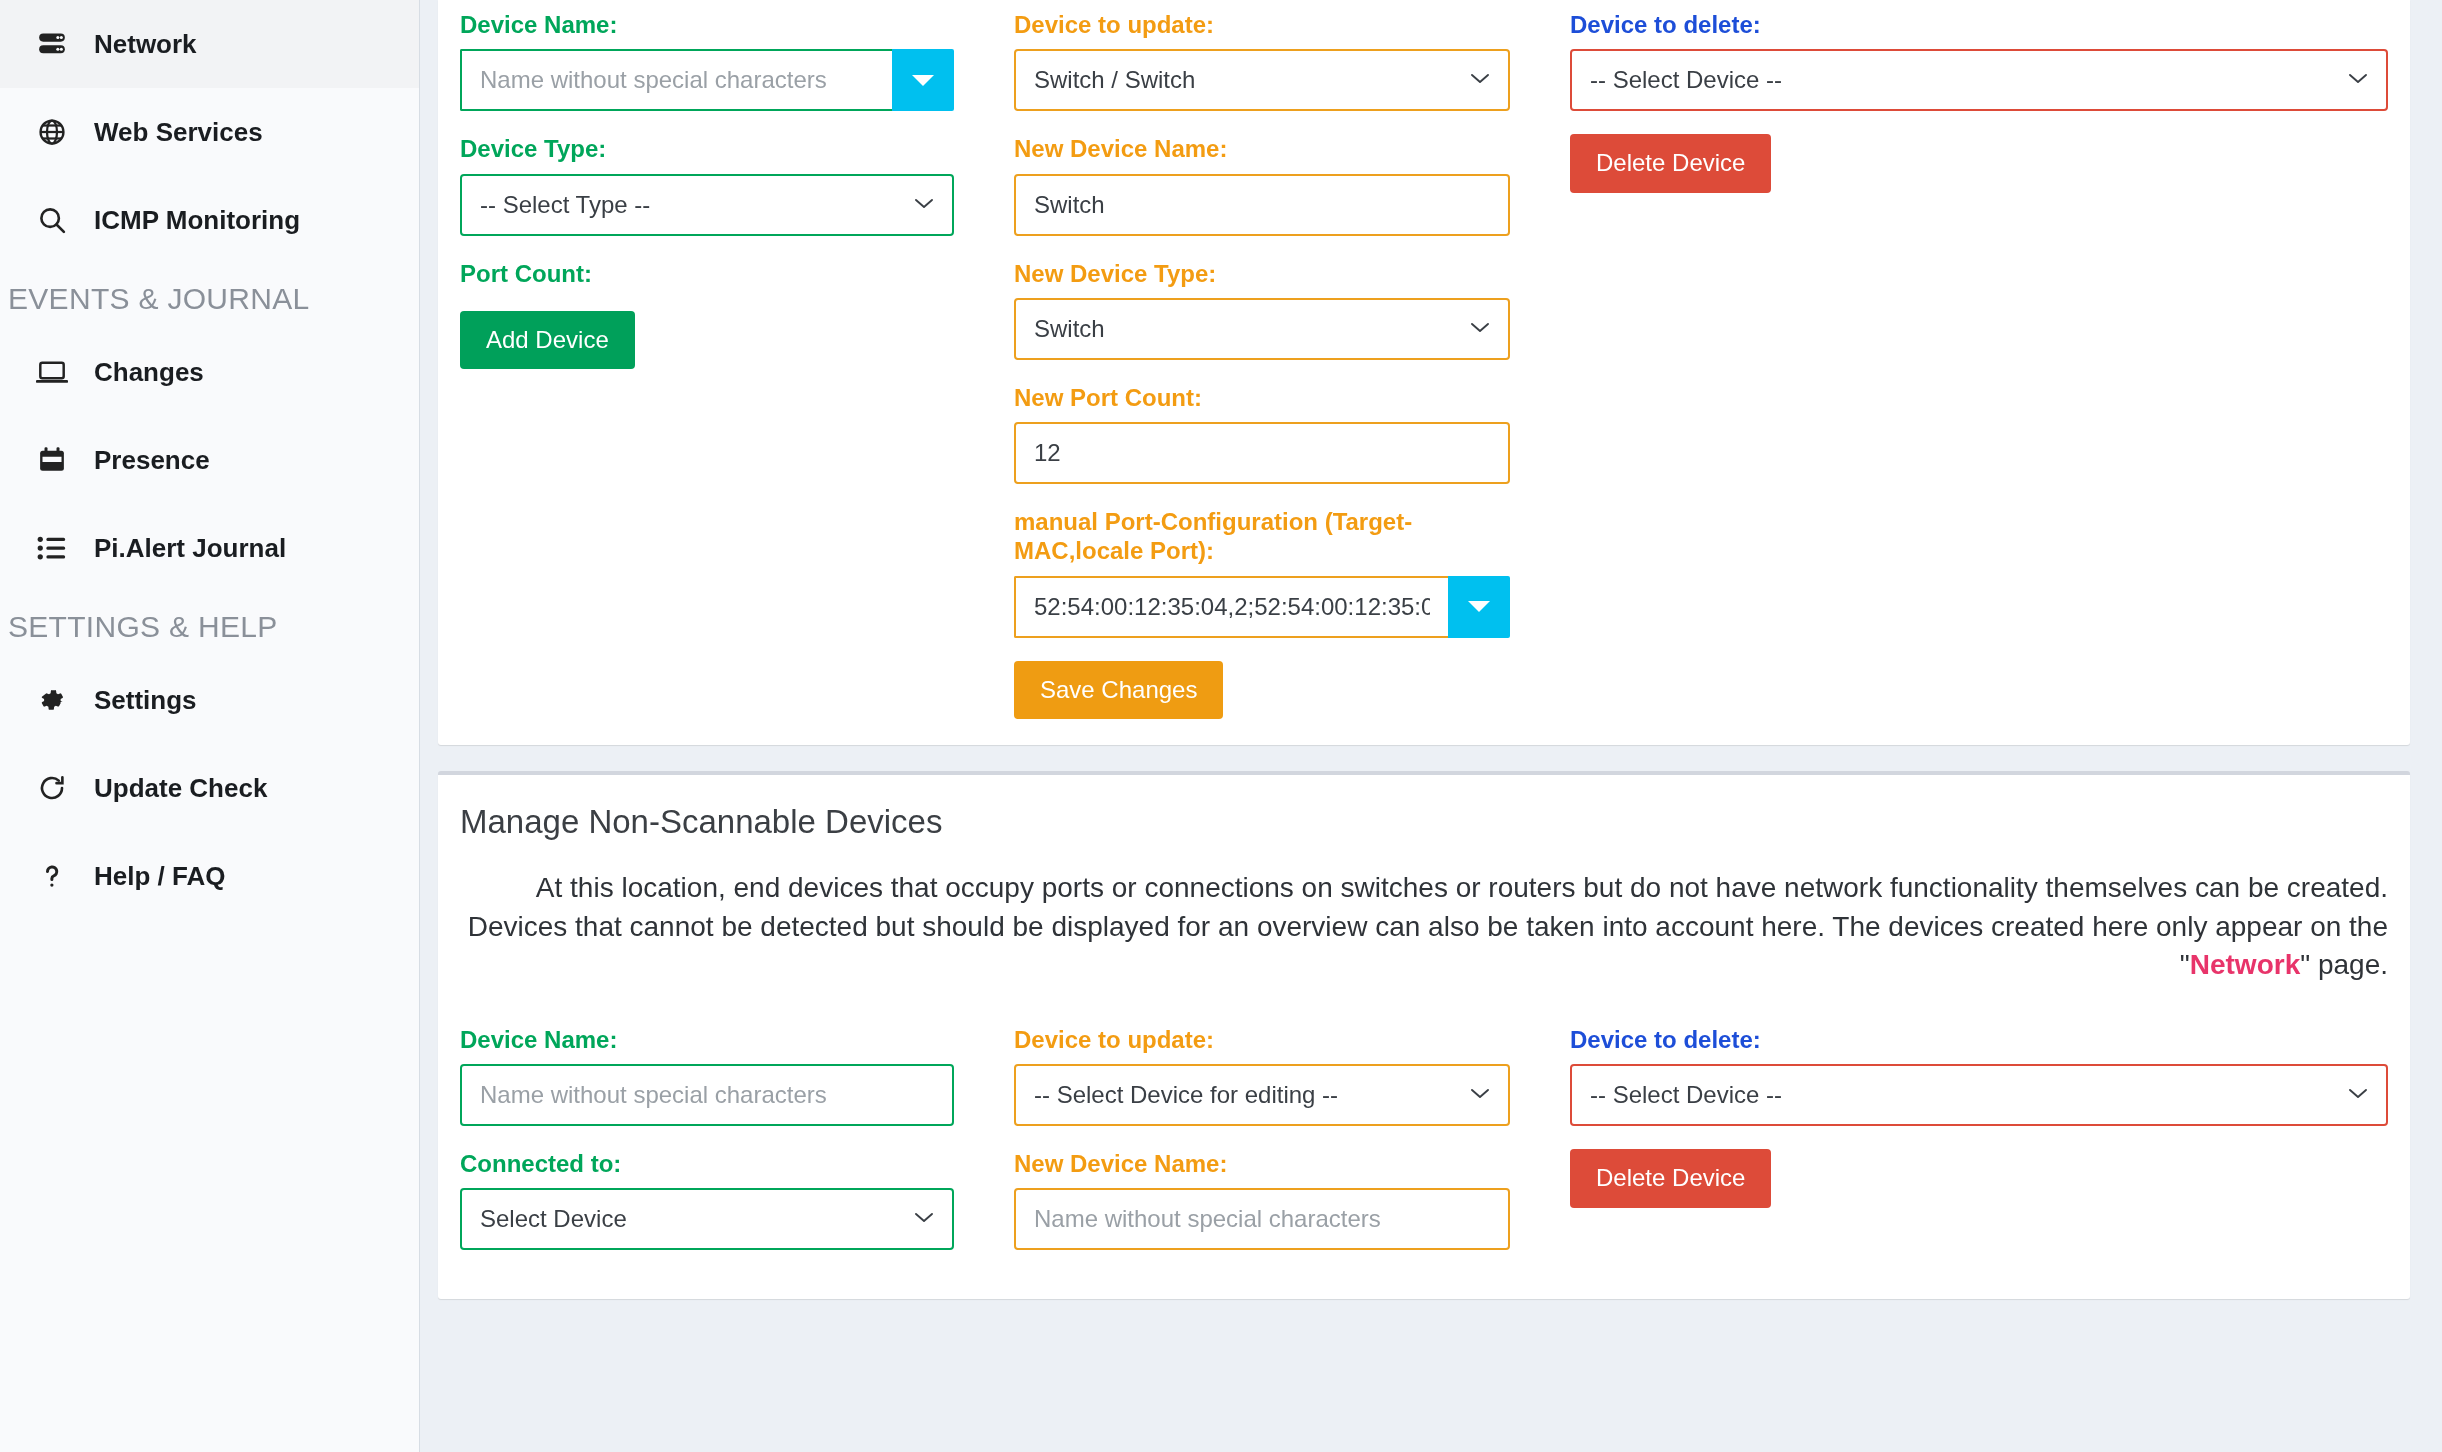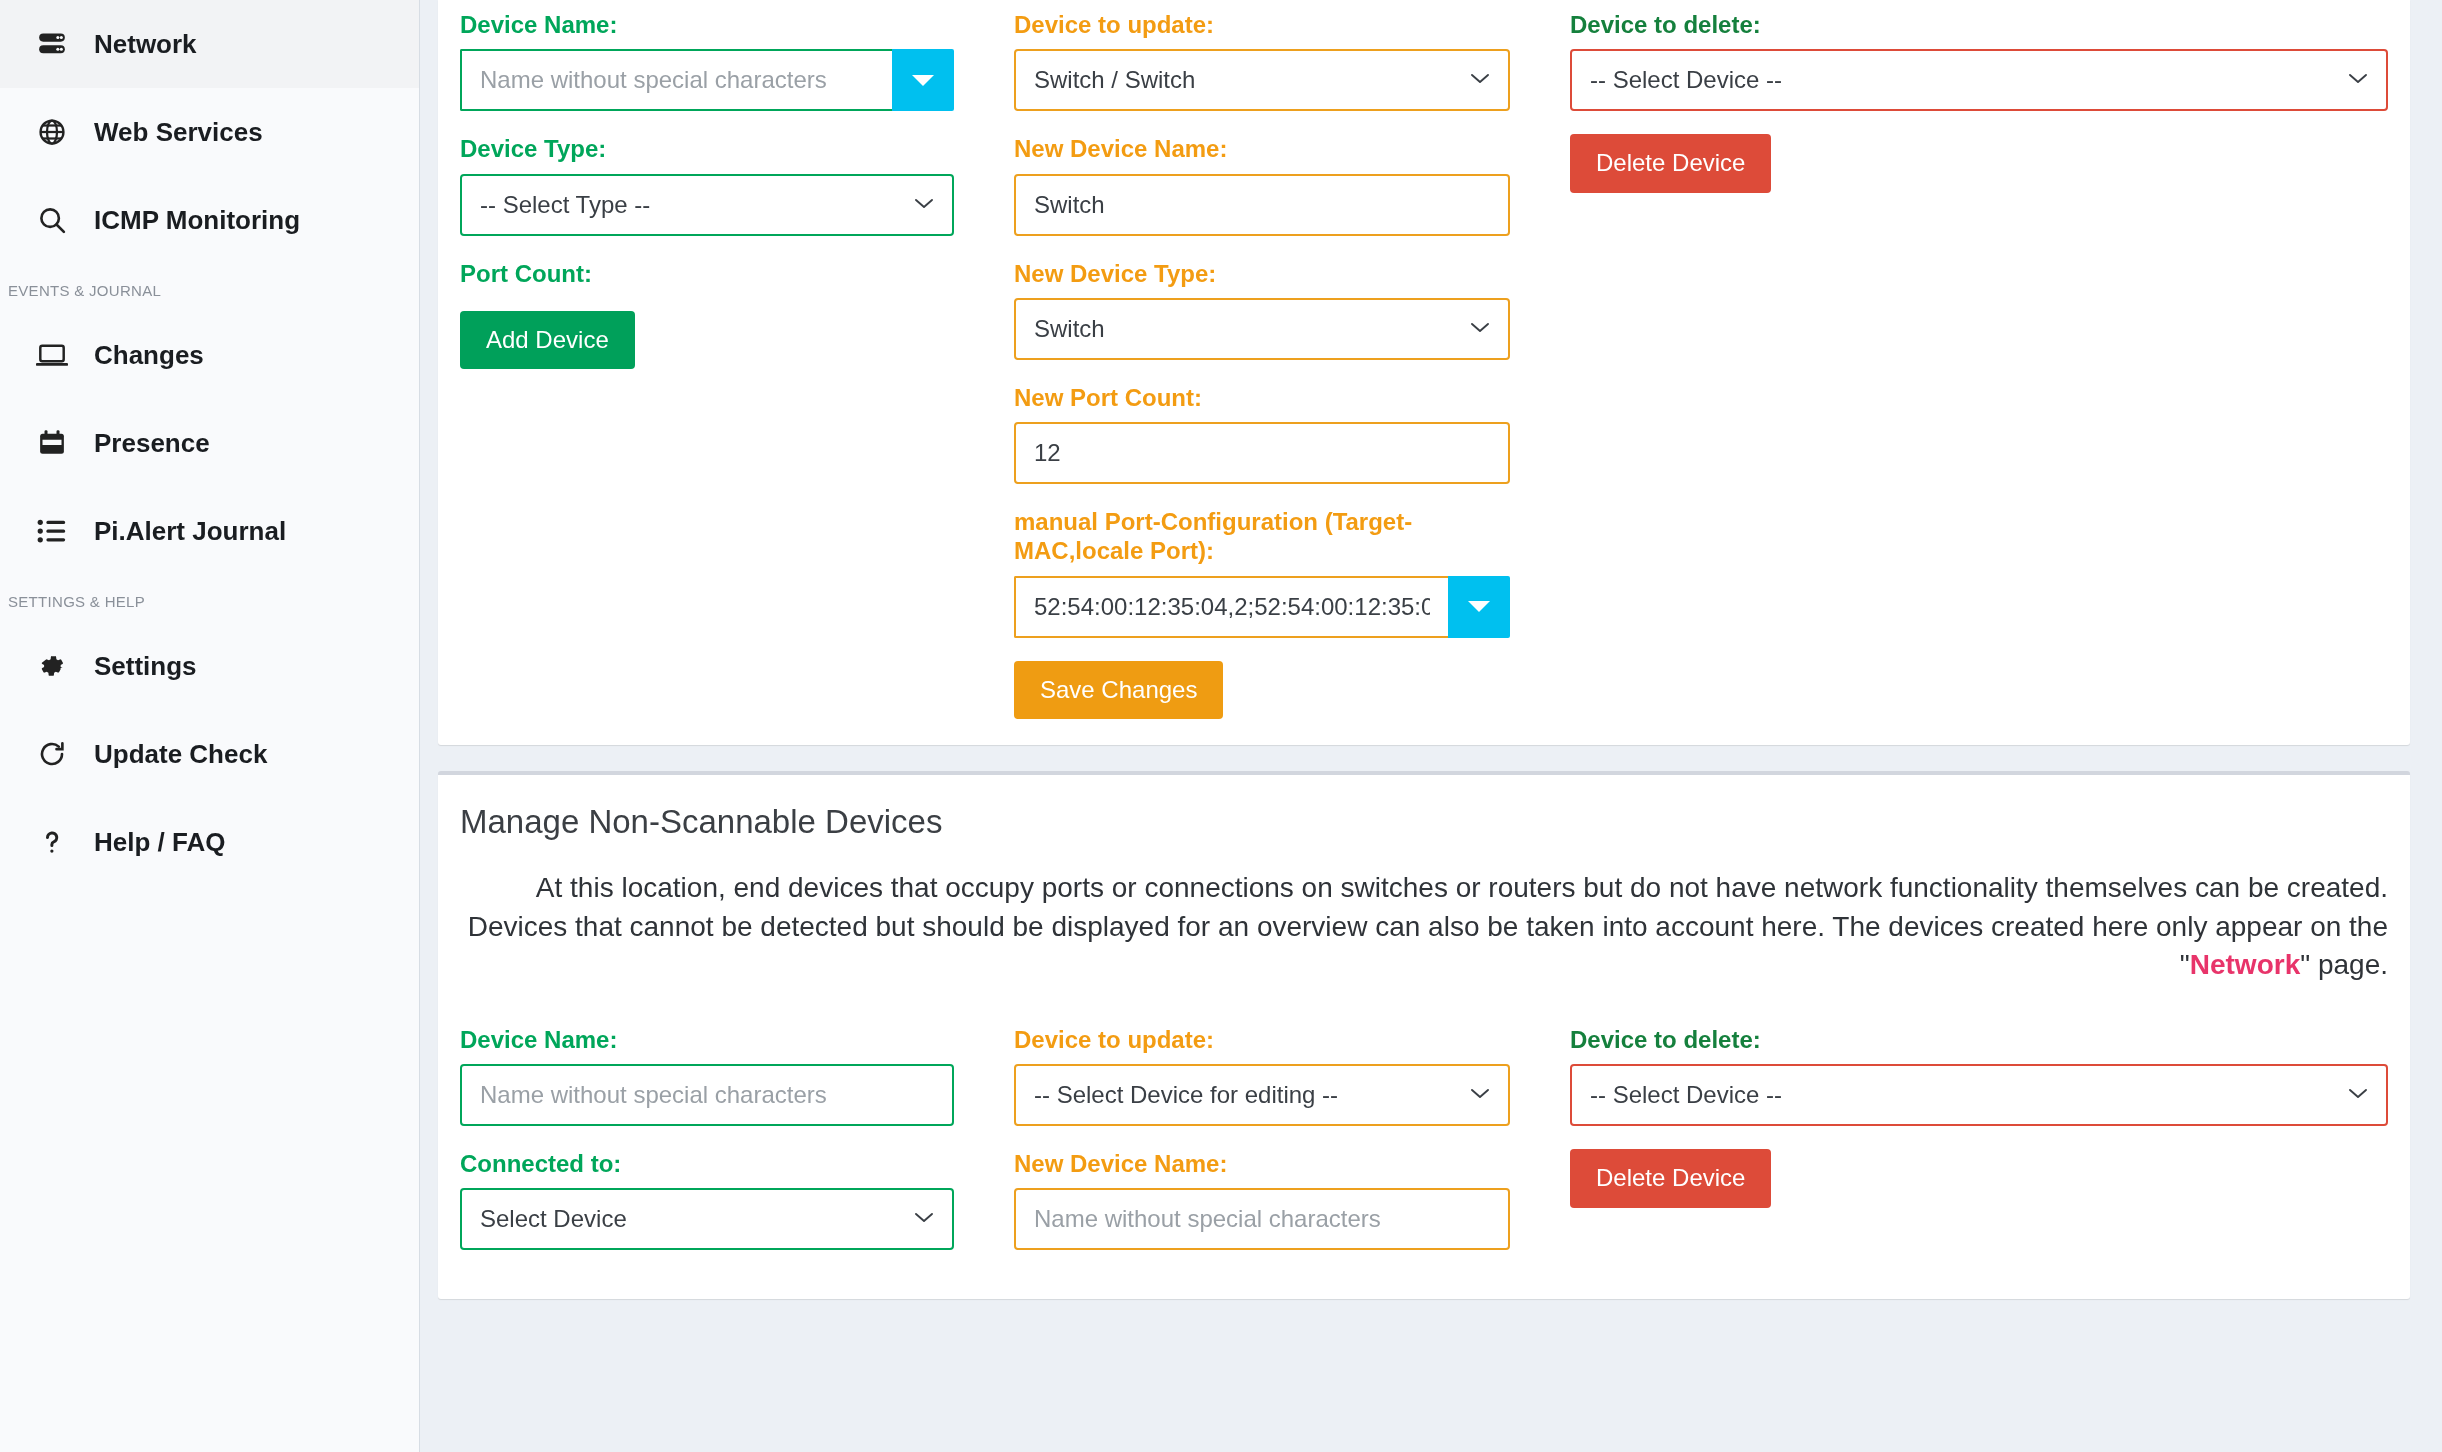--- a/index.html
+++ b/index.html
@@ -32,21 +32,21 @@
   .nav-item.active { background: #f2f3f5; }
   .nav-item .ico {
     width: 40px; flex: 0 0 40px;
     display: flex; align-items: center; justify-content: center;
     color: #222;
   }
   .nav-item .ico svg { display: block; }
   .nav-label { line-height: 1; }
   .nav-header {
     padding: 18px 0 12px 8px;
-    font-size: 15px;
+    font-size: 30px;
     letter-spacing: .3px;
     color: #8a9099;
     font-weight: 400;
   }
 
   
   .main {
     flex: 1 1 auto;
     background: #ecf0f5;
     padding: 0 32px 8px 18px;
@@ -81,21 +81,21 @@
   .col.c3 { flex: 1 1 auto; padding-right: 0; }
 
   .fgroup { margin-bottom: 23px; }
   .flabel {
     display: block;
     font-size: 24px; font-weight: 700;
     margin-bottom: 10px; line-height: 1.22;
   }
   .flabel.green  { color: #00a65a; }
   .flabel.orange { color: #f39c12; }
-  .flabel.red    { color: #15803d; }
+  .flabel.red    { color: #1d4ed8; }
 
   .ctrl {
     width: 100%;
     height: 62px;
     font-size: 24px;
     font-family: "Liberation Sans", sans-serif;
     color: #3a3f45;
     background: #fff;
     padding: 0 18px;
     border-radius: 4px;

